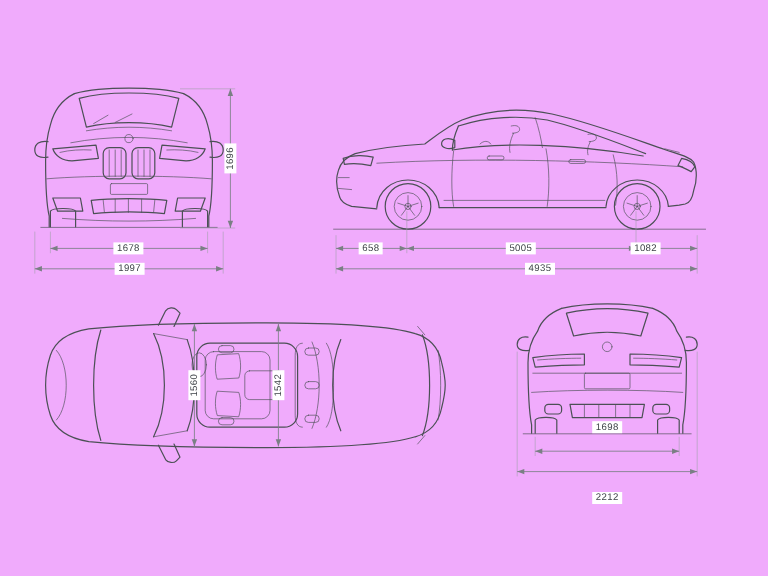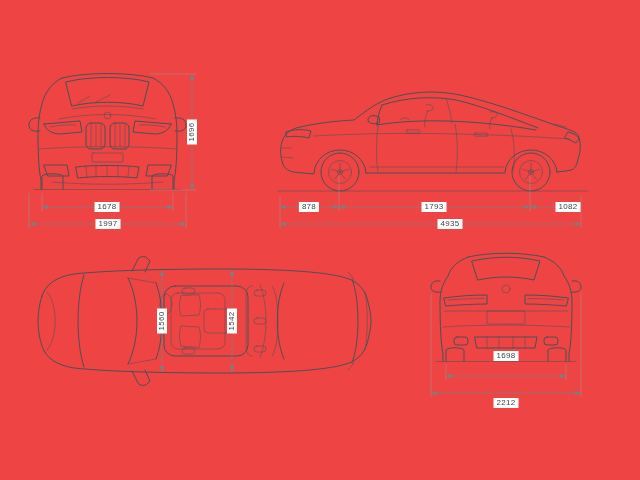--- a/index.html
+++ b/index.html
@@ -1,17 +1,17 @@
 <!DOCTYPE html>
 <html><head>
 <meta charset="utf-8">
 <style>
   html,body{margin:0;padding:0;background:#ffffff;}
   .canvas{
-    position:relative;width:640px;height:480px;background:#ef4444;overflow:hidden;
+    position:relative;width:640px;height:480px;background:#f0abfc;overflow:hidden;
     font-family:"Liberation Sans",sans-serif;
   }
   svg{position:absolute;left:0;top:0;}
   .car path,.car rect,.car circle,.car ellipse{
     stroke:#4b5055;fill:none;stroke-width:1;stroke-linecap:round;stroke-linejoin:round;
   }
   .car .thin, .car g.thin path, .car g.thin rect, .car g.thin ellipse{
     stroke-width:.55;
   }
   .dims line{stroke:#7a7f84;stroke-width:.7;}
@@ -173,24 +173,24 @@
       <path class="ext" d="M446,364 L446,380 M566,364 L566,380 M431,293 L431,397 M581,293 L581,397"></path>
       <line x1="446" y1="376" x2="566" y2="376" marker-start="url(#da)" marker-end="url(#da)"></line>
       <line x1="431" y1="393" x2="581" y2="393" marker-start="url(#da)" marker-end="url(#da)"></line>
     </g>
   </svg>
 
   <span class="dim" style="left:107px;top:207px">1678</span>
   <span class="dim" style="left:108px;top:224px">1997</span>
   <span class="dim rot" style="left:192px;top:132px">1696</span>
 
-  <span class="dim" style="left:309px;top:207px">878</span>
-  <span class="dim" style="left:434px;top:207px">1793</span>
-  <span class="dim" style="left:568px;top:207px">1082</span>
+  <span class="dim" style="left:309px;top:207px">658</span>
+  <span class="dim" style="left:434px;top:207px">5005</span>
+  <span class="dim" style="left:538px;top:207px">1082</span>
   <span class="dim" style="left:450px;top:224px">4935</span>
 
   <span class="dim rot" style="left:162px;top:321px">1560</span>
   <span class="dim rot" style="left:232px;top:321px">1542</span>
 
   <span class="dim" style="left:506px;top:356px">1698</span>
-  <span class="dim" style="left:506px;top:403px">2212</span>
+  <span class="dim" style="left:506px;top:415px">2212</span>
 
 </div>
 
 </body></html>

